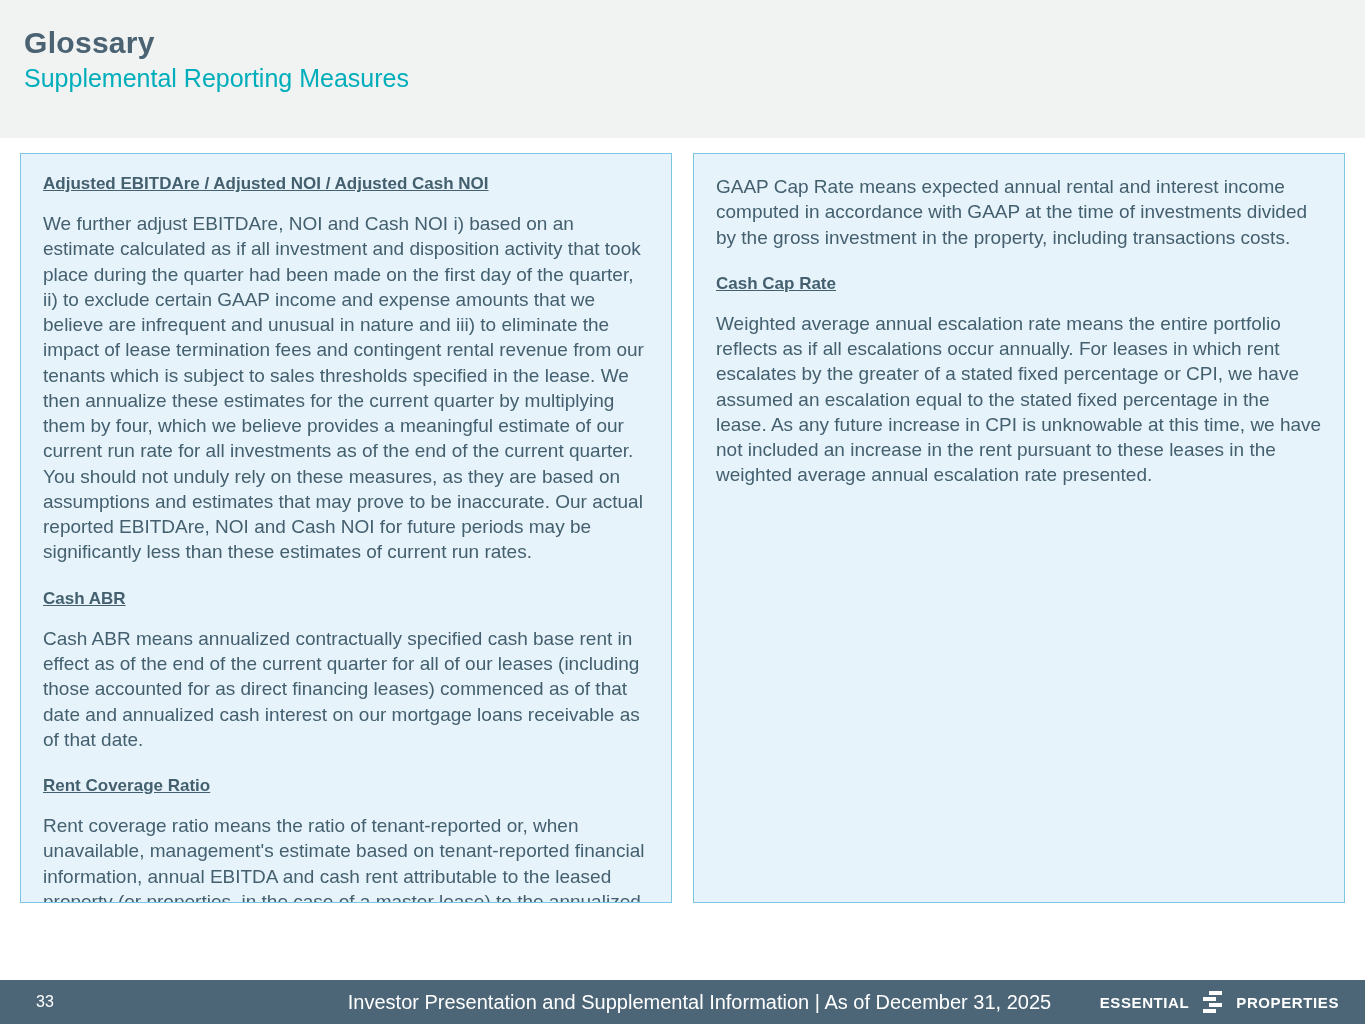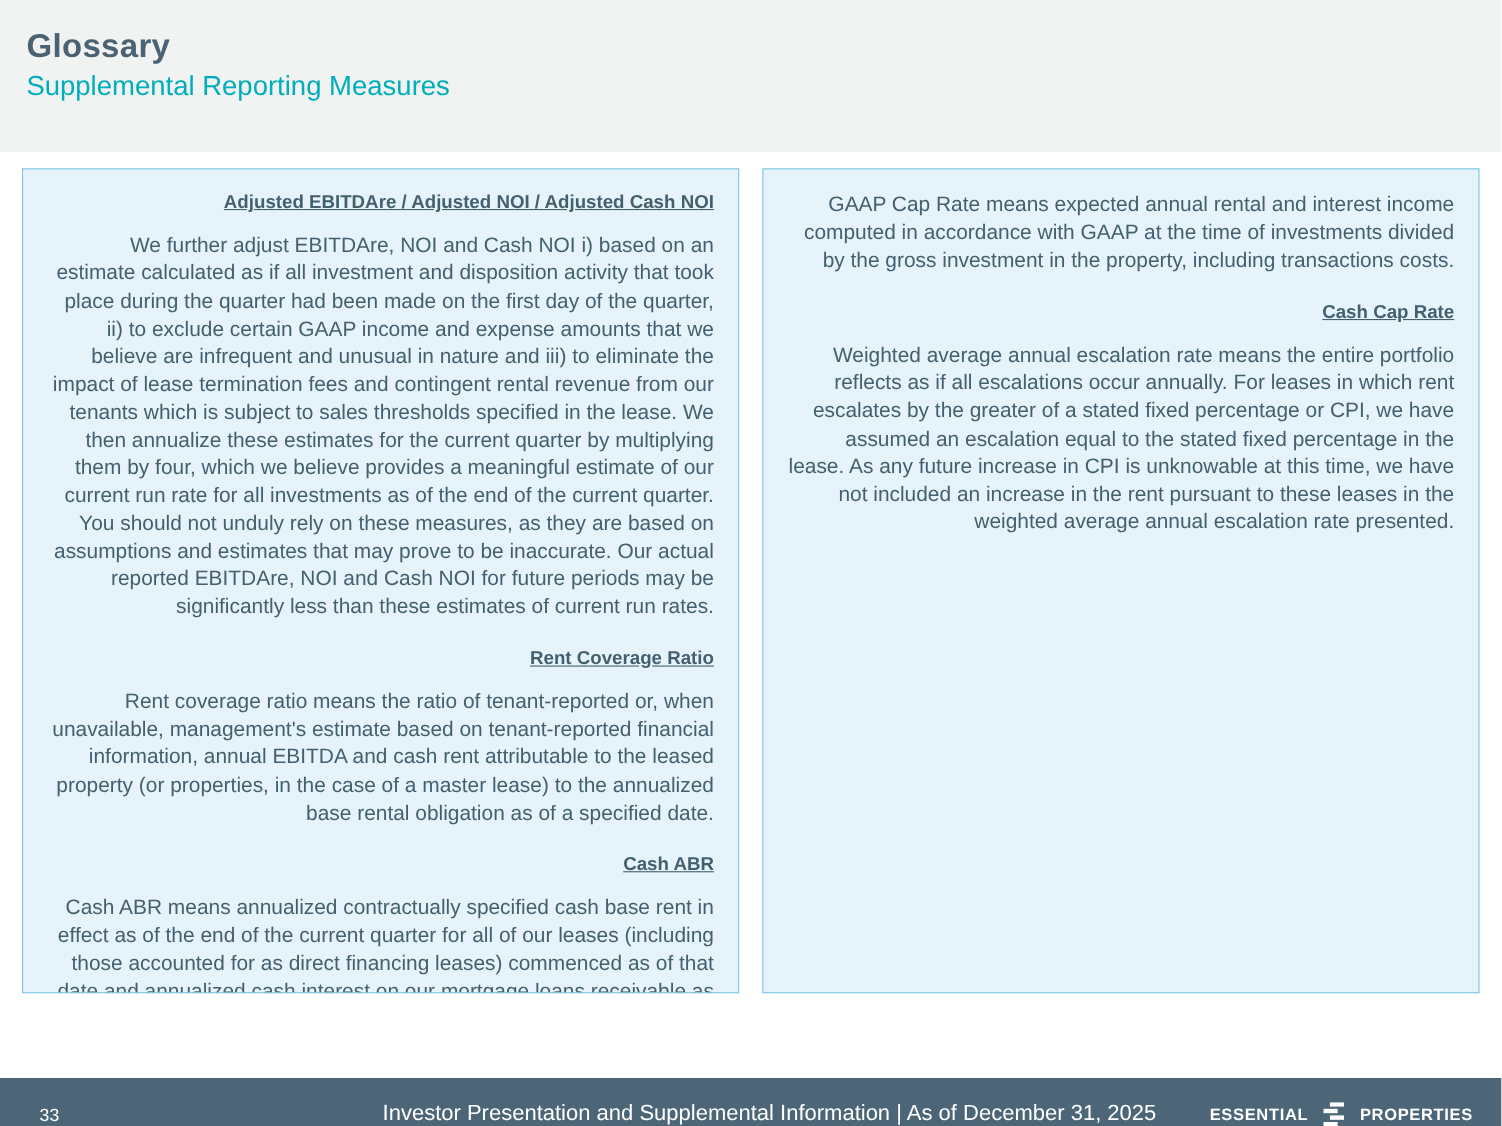--- a/index.html
+++ b/index.html
@@ -32,21 +32,20 @@
     padding: 15px 20px 0 20px;
   }
   .panel {
     flex: 1;
     background: #e7f3fb;
     border: 1.5px solid #7cc6e2;
     height: 750px;
     padding: 20px 22px;
     color: #44606f;
     overflow: hidden;
-    text-align: right;
   }
   .term {
     font-size: 17px;
     font-weight: bold;
     text-decoration: underline;
     color: #44606f;
     margin: 0 0 17px 0;
   }
   .definition {
     font-size: 19px;
@@ -54,21 +53,21 @@
     color: #44606f;
     margin: 0 0 24px 0;
   }
   .footer {
     position: absolute;
     left: 0; right: 0; bottom: 0;
     height: 44px;
     background: #4c6678;
     color: #ffffff;
     display: flex;
-    align-items: flex-end;
+    align-items: center;
   }
   .page-number {
     position: absolute;
     left: 36px;
     font-size: 16px;
   }
   .caption {
     width: 100%;
     text-align: center;
     font-size: 20px;
@@ -96,26 +95,26 @@
 </div>
 
 <div class="content">
 
   <div class="panel">
     <div>
       <div class="term">Adjusted EBITDAre / Adjusted NOI / Adjusted Cash NOI</div>
       <p class="definition">We further adjust EBITDAre, NOI and Cash NOI i) based on an estimate calculated as if all investment and disposition activity that took place during the quarter had been made on the first day of the quarter, ii) to exclude certain GAAP income and expense amounts that we believe are infrequent and unusual in nature and iii) to eliminate the impact of lease termination fees and contingent rental revenue from our tenants which is subject to sales thresholds specified in the lease. We then annualize these estimates for the current quarter by multiplying them by four, which we believe provides a meaningful estimate of our current run rate for all investments as of the end of the current quarter. You should not unduly rely on these measures, as they are based on assumptions and estimates that may prove to be inaccurate. Our actual reported EBITDAre, NOI and Cash NOI for future periods may be significantly less than these estimates of current run rates.</p>
     </div>
     <div>
+      <div class="term">Cash ABR</div>
+      <p class="definition">Cash ABR means annualized contractually specified cash base rent in effect as of the end of the current quarter for all of our leases (including those accounted for as direct financing leases) commenced as of that date and annualized cash interest on our mortgage loans receivable as of that date.</p>
+    </div>
+    <div>
       <div class="term">Rent Coverage Ratio</div>
       <p class="definition">Rent coverage ratio means the ratio of tenant-reported or, when unavailable, management's estimate based on tenant-reported financial information, annual EBITDA and cash rent attributable to the leased property (or properties, in the case of a master lease) to the annualized base rental obligation as of a specified date.</p>
-    </div>
-    <div>
-      <div class="term">Cash ABR</div>
-      <p class="definition">Cash ABR means annualized contractually specified cash base rent in effect as of the end of the current quarter for all of our leases (including those accounted for as direct financing leases) commenced as of that date and annualized cash interest on our mortgage loans receivable as of that date.</p>
     </div>
   </div>
 
   <div class="panel">
     <div>
       <p class="definition">GAAP Cap Rate means expected annual rental and interest income computed in accordance with GAAP at the time of investments divided by the gross investment in the property, including transactions costs.</p>
     </div>
     <div>
       <div class="term">Cash Cap Rate</div>
     </div>

